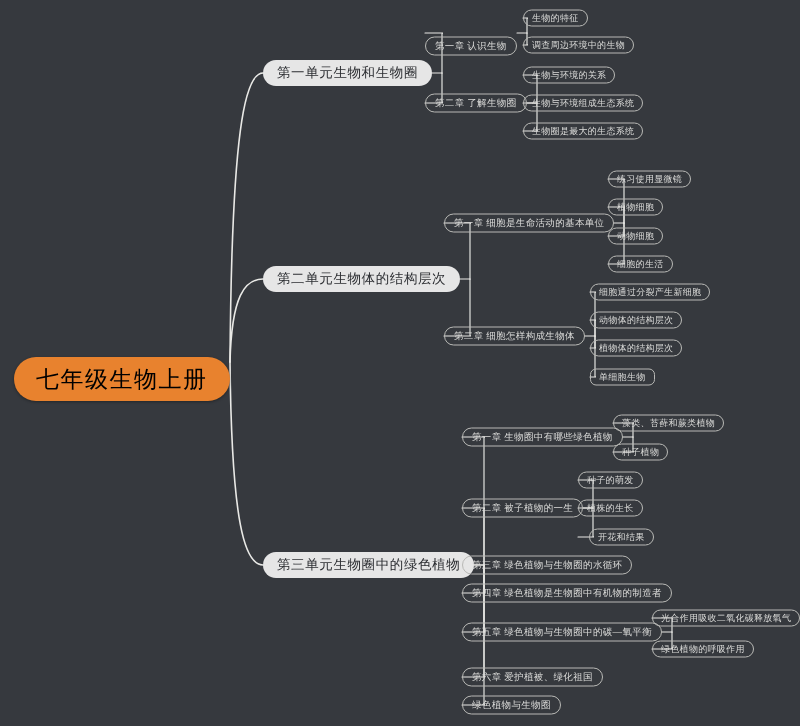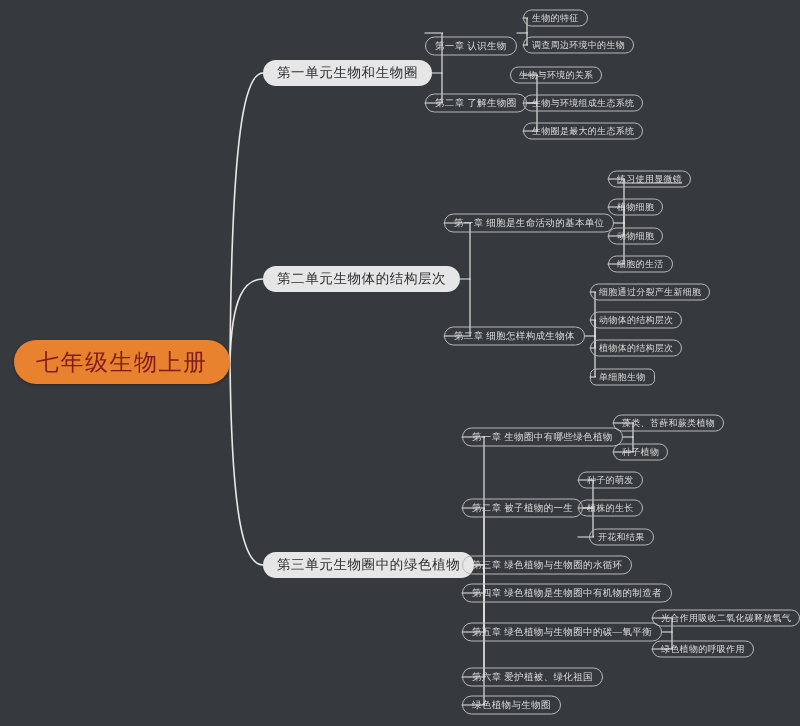--- a/index.html
+++ b/index.html
@@ -44,27 +44,28 @@
     display: flex;
     align-items: center;
     justify-content: center;
     white-space: nowrap;
     transform: translateY(-50%);
   }
 
   
   .node.root {
     background: #e8822e;
-    color: #7f1d1d;
+    color: #000000;
     border-radius: 22px;
     font-size: 23px;
     letter-spacing: 1.5px;
     padding: 0 22px;
     height: 44px;
     box-shadow: 0 1px 3px rgba(0,0,0,0.35);
+    margin-top: 17px;
   }
 
   
   .node.unit {
     background: #e6e6e6;
     color: #2b2d31;
     border-radius: 13px;
     font-size: 13.5px;
     letter-spacing: 0.6px;
     padding: 0 14px;
@@ -145,26 +146,26 @@
       <path d="M 672 632 V 619 Q 672 618, 673 618 H 652"></path>
       <path d="M 672 632 V 648 Q 672 649, 673 649 H 652"></path>
     </svg>
   <div id="nodes-layer">
       <div class="node root" style="left: 14px; top: 362px;">七年级生物上册</div>
       <div class="node unit" style="left: 263px; top: 73px;">第一单元生物和生物圈</div>
       <div class="node chapter" style="left: 425px; top: 33px; margin-top: 13px;">第一章 认识生物</div>
       <div class="node leaf" style="left: 523px; top: 18px;">生物的特征</div>
       <div class="node leaf" style="left: 523px; top: 45px;">调查周边环境中的生物</div>
       <div class="node chapter" style="left: 425px; top: 103px;">第二章 了解生物圈</div>
-      <div class="node leaf" style="left: 510px; top: 75px;">生物与环境的关系</div>
+      <div class="node leaf" style="left: 523px; top: 75px;">生物与环境的关系</div>
       <div class="node leaf" style="left: 523px; top: 103px;">生物与环境组成生态系统</div>
       <div class="node leaf" style="left: 523px; top: 131px;">生物圈是最大的生态系统</div>
       <div class="node unit" style="left: 263px; top: 279px;">第二单元生物体的结构层次</div>
       <div class="node chapter" style="left: 444px; top: 223px;">第一章 细胞是生命活动的基本单位</div>
-      <div class="node leaf" style="left: 608px; top: 179px; text-decoration: underline;">练习使用显微镜</div>
+      <div class="node leaf" style="left: 608px; top: 179px;">练习使用显微镜</div>
       <div class="node leaf" style="left: 608px; top: 207px;">植物细胞</div>
       <div class="node leaf" style="left: 608px; top: 236px;">动物细胞</div>
       <div class="node leaf" style="left: 608px; top: 264px;">细胞的生活</div>
       <div class="node chapter" style="left: 444px; top: 336px;">第二章 细胞怎样构成生物体</div>
       <div class="node leaf" style="left: 590px; top: 292px;">细胞通过分裂产生新细胞</div>
       <div class="node leaf" style="left: 590px; top: 320px;">动物体的结构层次</div>
       <div class="node leaf" style="left: 590px; top: 348px;">植物体的结构层次</div>
       <div class="node leaf" style="left: 590px; top: 377px; border-radius: 6px;">单细胞生物</div>
       <div class="node unit" style="left: 263px; top: 565px;">第三单元生物圈中的绿色植物</div>
       <div class="node chapter" style="left: 462px; top: 437px;">第一章 生物圈中有哪些绿色植物</div>

